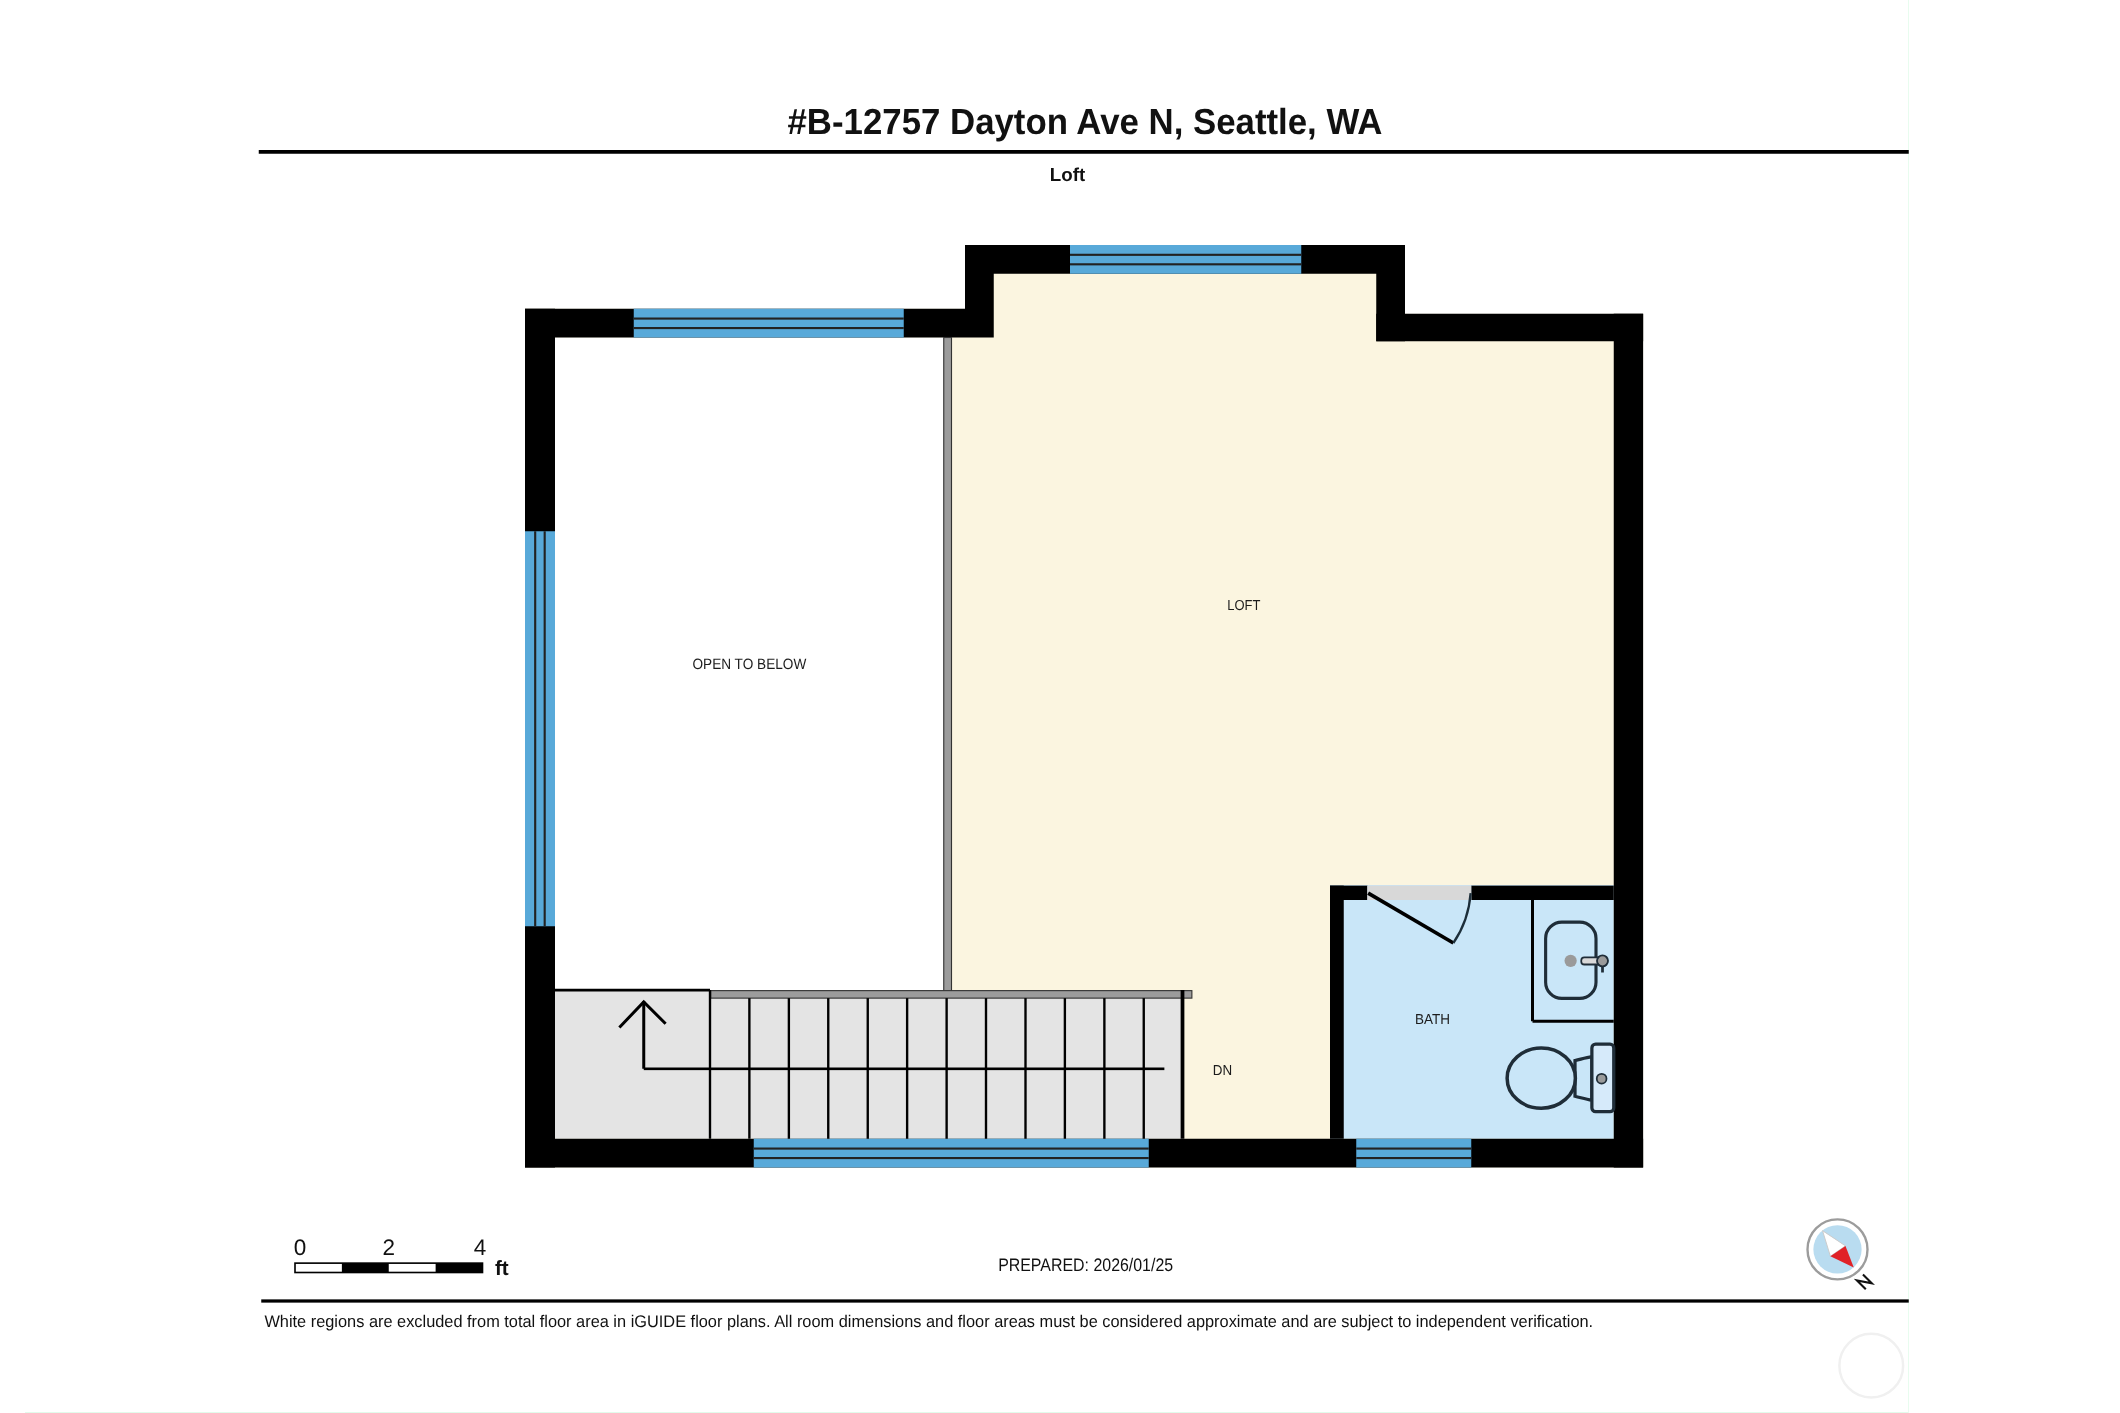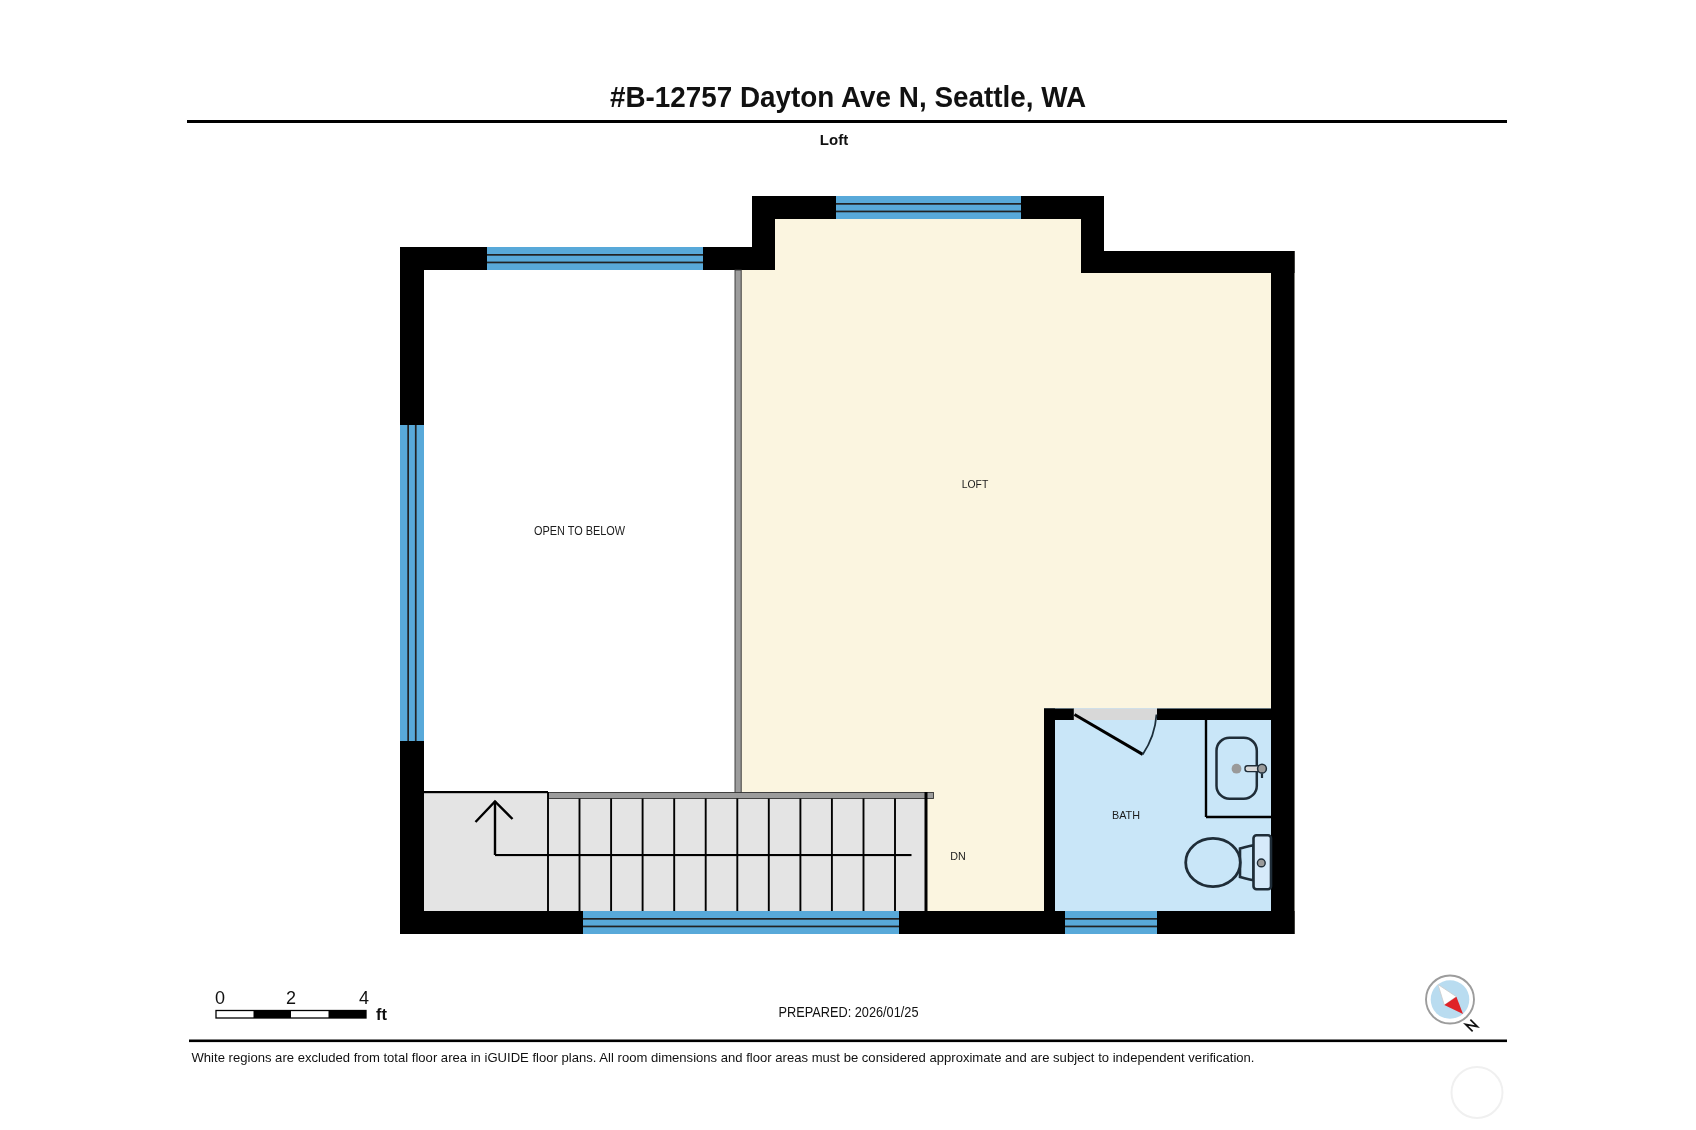--- a/index.html
+++ b/index.html
@@ -1,16 +1,16 @@
 <!DOCTYPE html>
 <html><head>
 <meta charset="utf-8">
 <style>
 html,body{margin:0;padding:0;background:#fff;}
-#page{position:relative;width:1507px;height:1130px;background:#86efac;overflow:hidden;}
+#page{position:relative;width:1507px;height:1130px;background:#86efac;overflow:hidden;margin-left:20px;}
 svg{display:block;}
 text{font-family:"Liberation Sans",sans-serif;}
 </style>
 </head>
 <body>
 <div id="page">
 <svg width="1696" height="1130" viewBox="0 0 1696 1130">
 <rect x="0" y="0" width="1696" height="1130" fill="#ffffff"></rect>
 
 <text x="848" y="107" text-anchor="middle" font-size="29" font-weight="bold" fill="#111" textLength="476" lengthAdjust="spacingAndGlyphs">#B-12757 Dayton Ave N, Seattle, WA</text>

